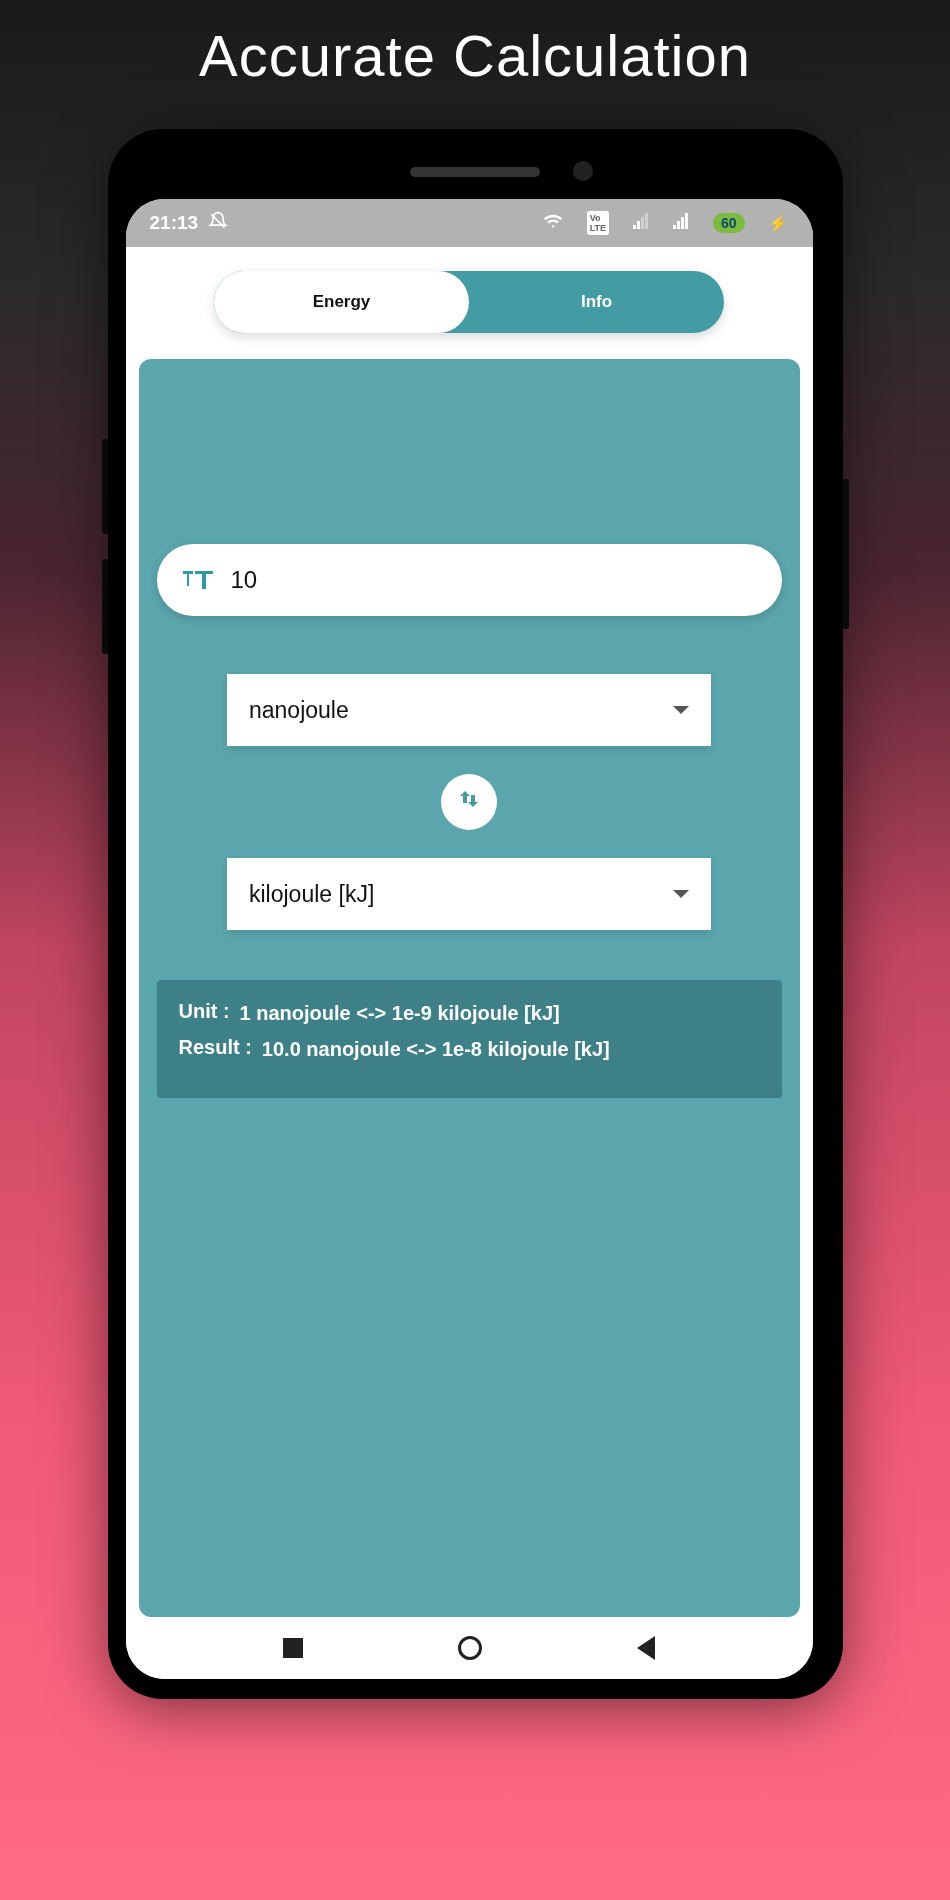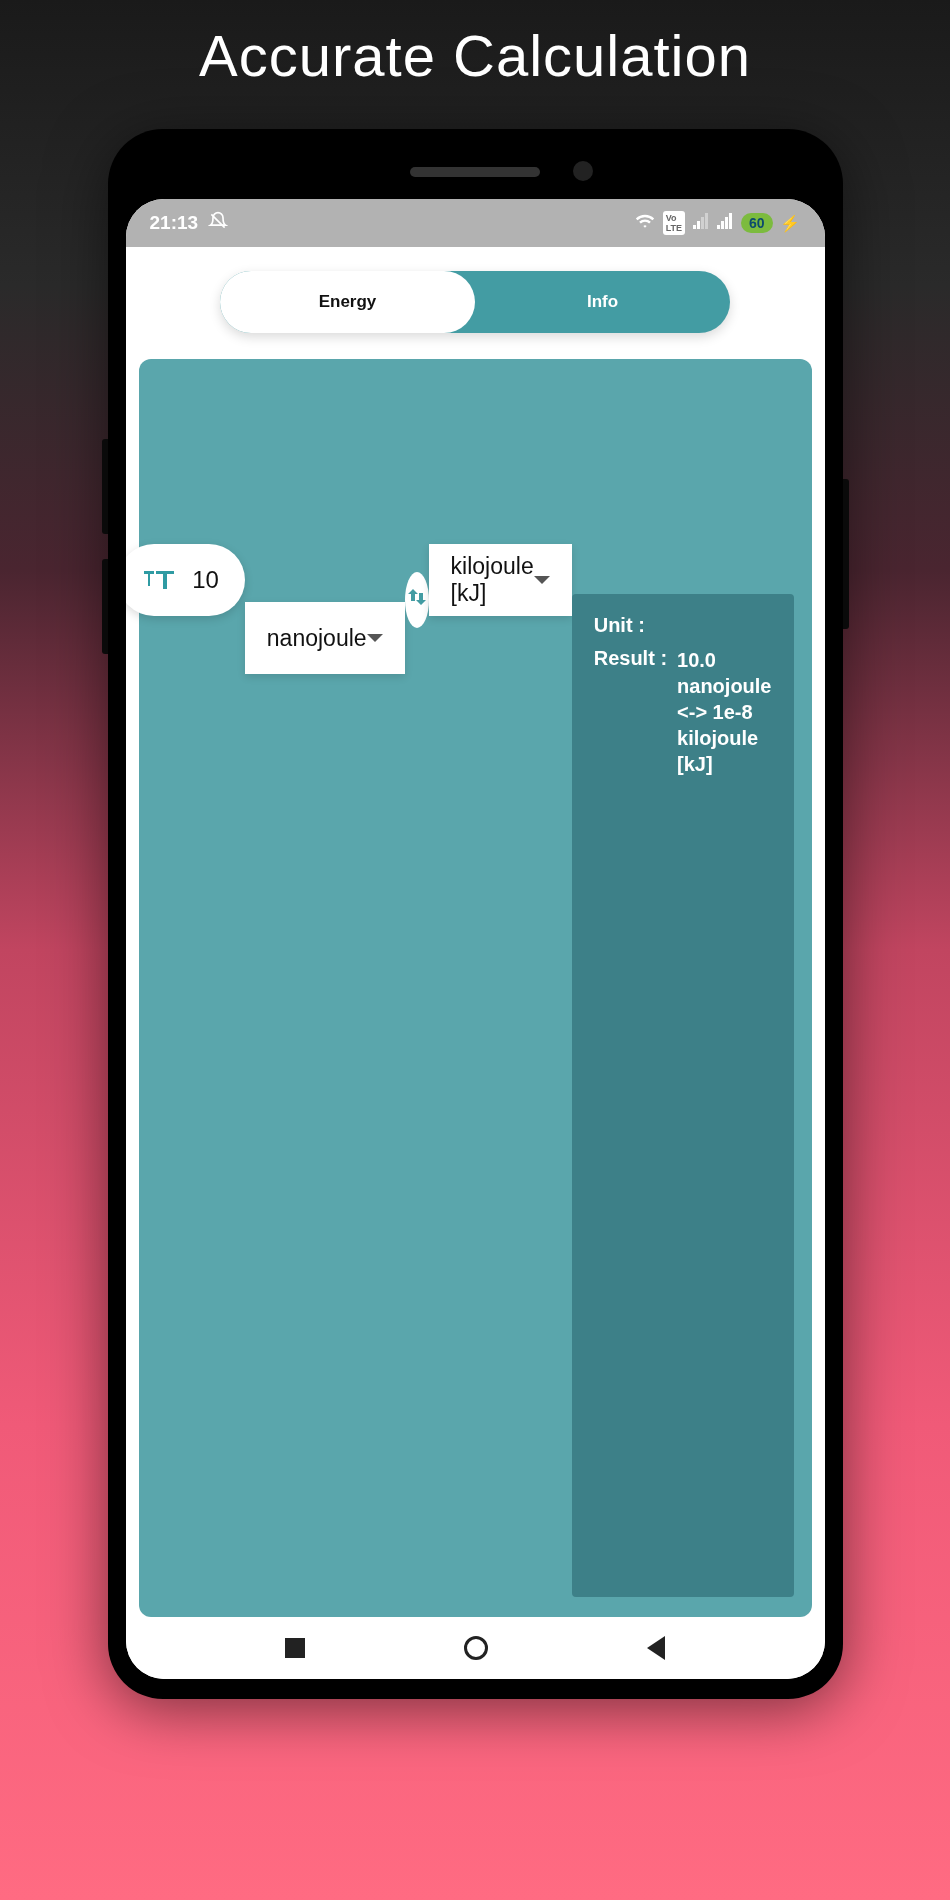--- a/index.html
+++ b/index.html
@@ -20,21 +20,21 @@
   margin-top: 22px;
   letter-spacing: 1px;
 }
 .phone-frame {
   width: 735px;
   height: 1570px;
   background: #000;
   border-radius: 55px;
   margin-top: 40px;
   position: relative;
-  padding: 20px 18px 20px 18px;
+  padding: 20px 30px 20px 18px;
   box-shadow: 0 10px 60px rgba(0,0,0,0.5);
 }
 .side-btn-left-1 {
   position: absolute;
   left: -6px; top: 310px;
   width: 6px; height: 95px;
   background: #0a0a0a;
   border-radius: 3px 0 0 3px;
 }
 .side-btn-left-2 {
@@ -82,21 +82,21 @@
   height: 48px;
   display: flex;
   align-items: center;
   justify-content: space-between;
   padding: 0 24px;
   color: #fff;
   font-size: 19px;
   font-weight: 600;
 }
 .status-left { display: flex; align-items: center; gap: 10px; }
-.status-right { display: flex; align-items: center; gap: 8px; }
+.status-right { display: flex; align-items: center; gap: 24px; }
 .battery-pill {
   background: #7cbb3e;
   color: #0c4a6e;
   font-size: 14px;
   padding: 2px 8px;
   border-radius: 10px;
   font-weight: 600;
 }
 .tab-row {
   display: flex;
@@ -126,21 +126,21 @@
   color: #111;
 }
 .tab-inactive { color: #fff; }
 .card {
   margin: 8px 13px 0 13px;
   background: #5aa6ac;
   border-radius: 12px;
   flex: 1;
   padding: 185px 18px 20px 18px;
   display: flex;
-  justify-content: flex-end;
+  flex-direction: column;
 }
 .input-pill {
   background: #fff;
   border-radius: 40px;
   height: 72px;
   display: flex;
   align-items: center;
   padding: 0 26px;
   box-shadow: 0 3px 10px rgba(0,0,0,0.15);
 }
@@ -329,20 +329,21 @@
 
       <div class="select-box select-bottom">
         <span>kilojoule [kJ]</span>
         <span class="chevron"></span>
       </div>
 
 
       <div class="result-box">
         <div class="result-row">
           <span class="result-label">Unit :</span>
+          <span class="result-val">1 nanojoule  &lt;-&gt;  1e-9 kilojoule [kJ]</span>
         </div>
         <div class="result-row">
           <span class="result-label">Result :</span>
           <span class="result-val">10.0 nanojoule  &lt;-&gt;  1e-8 kilojoule [kJ]</span>
         </div>
       </div>
 
     </div>
 
     <div class="nav-bar">

